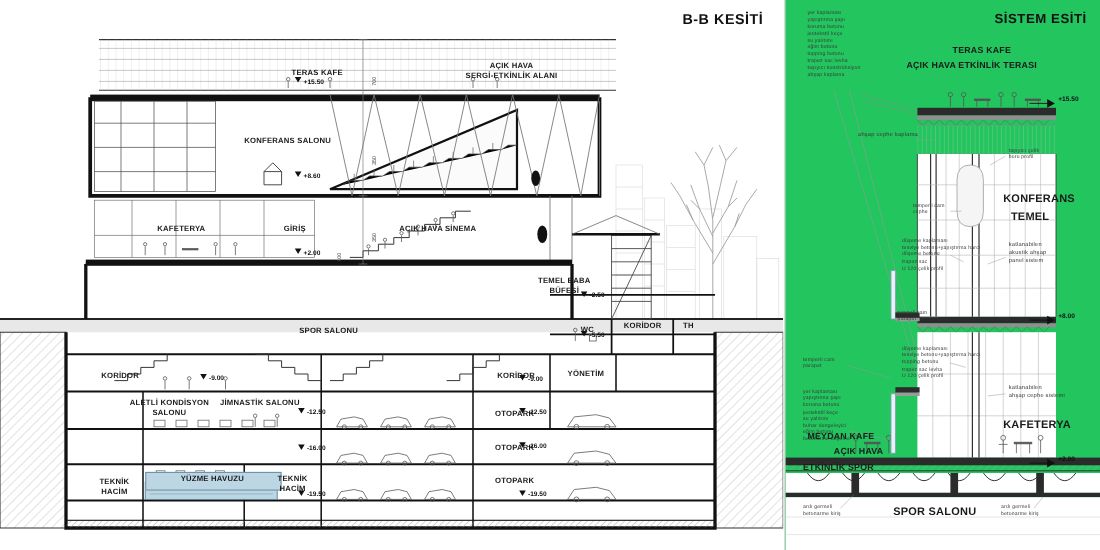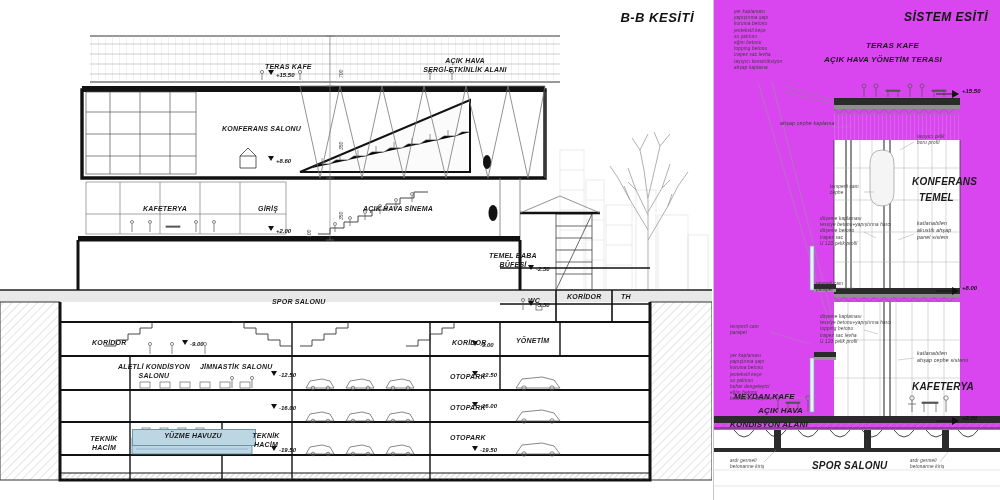--- a/index.html
+++ b/index.html
@@ -12,21 +12,20 @@
     height: 500px;
     font-family: "Liberation Sans", sans-serif;
     overflow: hidden;
     position: relative;
   }
   #sheet {
     position: relative;
     width: 940px;
     height: 500px;
     background: #ffffff;
-    font-style: italic;
   }
 
   
   #left-panel {
     position: absolute;
     left: 0; top: 0;
     width: 712px; height: 500px;
     background: #ffffff;
     overflow: hidden;
   }
@@ -45,21 +44,21 @@
     left: 713px; top: 0;
     width: 1px; height: 500px;
     background: #c9c9c9;
   }
 
   
   #right-panel {
     position: absolute;
     left: 714px; top: 0;
     width: 286px; height: 500px;
-    background: #d946ef;
+    background: #22c55e;
     overflow: hidden;
   }
   #right-title {
     position: absolute;
     right: 12px; top: 10px;
     font-size: 12px;
     font-weight: bold;
     letter-spacing: 0.5px;
     color: #111;
   }
@@ -706,28 +705,28 @@
         <line x1="150" y1="330" x2="164" y2="334"></line>
         <line x1="200" y1="358" x2="184" y2="360"></line>
         <line x1="56" y1="332" x2="96" y2="344"></line>
         <line x1="58" y1="392" x2="96" y2="400"></line>
         <line x1="50" y1="462" x2="62" y2="450"></line>
         <line x1="226" y1="462" x2="234" y2="452"></line>
       </g>
     </svg>
 
     <div class="lbl med" style="left:152px; top:41px;">TERAS KAFE</div>
-    <div class="lbl med" style="left:110px; top:55px;">AÇIK HAVA YÖNETİM TERASI</div>
+    <div class="lbl med" style="left:110px; top:55px;">AÇIK HAVA ETKİNLİK TERASI</div>
 
     <div class="lbl big" style="left:198px; top:176px;">KONFERANS</div>
     <div class="lbl big" style="left:205px; top:192px;">TEMEL</div>
     <div class="lbl big" style="left:198px; top:381px;">KAFETERYA</div>
     <div class="lbl med" style="left:20px; top:392px;">MEYDAN KAFE</div>
     <div class="lbl med" style="left:44px; top:406px;">AÇIK HAVA</div>
-    <div class="lbl med" style="left:16px; top:420px;">KONDİSYON ALANI</div>
+    <div class="lbl med" style="left:16px; top:420px;">ETKİNLİK SPOR</div>
     <div class="lbl big" style="left:98px; top:460px;">SPOR SALONU</div>
 
     <div class="lbl tiny" style="left:20px; top:9px;">yer kaplaması
 yapıştırma şapı
 koruma betonu
 jeotekstil keçe
 su yalıtımı
 eğim betonu
 topping betonu
 trapez sac levha

